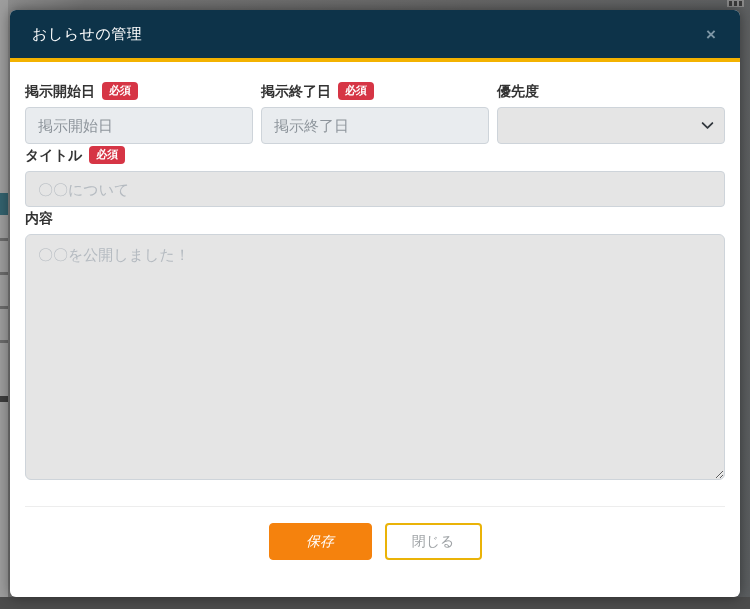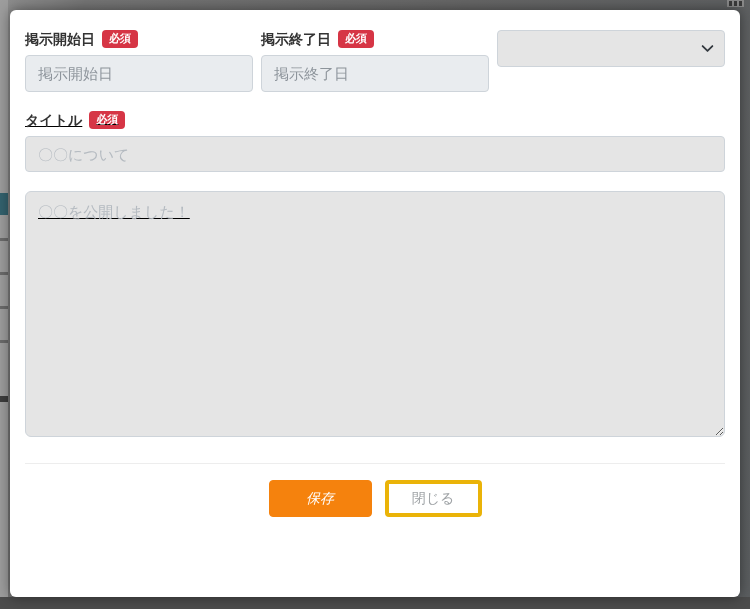--- a/index.html
+++ b/index.html
@@ -79,21 +79,21 @@
   .select-wrap { position: relative; }
   .select-input {
     height: 37px; padding: 0 30px 0 12px;
     appearance: none; -webkit-appearance: none; -moz-appearance: none;
   }
   .select-chevron {
     position: absolute; right: 11px; top: 12px; width: 13px; height: 13px;
     pointer-events: none;
   }
 
-  .field-group { margin-top: 19px; text-decoration: underline; }
+  .field-group { margin-top: 2px; }
   .text-area {
     height: 246px; padding: 9px 12px; resize: vertical; display: block;
     line-height: 1.5;
     border-radius: 6px;
   }
 
   .modal-footer {
     margin-top: 26px;
     border-top: 1px solid #ededed;
     padding: 16px 0 17px;
@@ -102,21 +102,21 @@
   .btn {
     height: 37px; border-radius: 4px; font-size: 14px; cursor: pointer;
     font-family: "Liberation Sans", "DejaVu Sans", sans-serif;
   }
   .btn-save {
     min-width: 103px; background: #f5820d; color: #ffffff;
     border: 1px solid #f5820d; font-weight: 400; font-style: italic;
   }
   .btn-close {
     min-width: 97px; background: #ffffff; color: #9fa3a6;
-    border: 4px solid #eab308;
+    border: 2px solid #eab308;
   }
 </style>
 </head>
 <body>
 
 <div class="backdrop-left-strip"></div>
 <div class="remnant teal" style="left:0; top:193px; width:8px; height:22px;"></div>
 <div class="remnant" style="left:0; top:238px; width:8px; height:3px;"></div>
 <div class="remnant" style="left:0; top:272px; width:8px; height:3px;"></div>
 <div class="remnant" style="left:0; top:306px; width:8px; height:3px;"></div>
@@ -124,20 +124,24 @@
 <div class="remnant dark" style="left:0; top:396px; width:8px; height:6px;"></div>
 <div class="backdrop-bottom-strip"></div>
 <div class="bg-grid-icon">
     <span></span>
     <span></span>
     <span></span>
   </div>
 
 <div class="modal">
 
+  <div class="modal-header">
+    <span class="modal-title">おしらせの管理</span>
+    <button class="modal-close">×</button>
+  </div>
 
   <div class="modal-body">
 
     <div class="row-3col">
       <div>
         <div class="field-label">
           <span>掲示開始日</span>
           <span class="required-badge">必須</span>
         </div>
         <input class="text-input disabled-style" type="text" placeholder="掲示開始日" style="">
@@ -145,40 +149,46 @@
 
       <div>
         <div class="field-label">
           <span>掲示終了日</span>
           <span class="required-badge">必須</span>
         </div>
         <input class="text-input disabled-style" type="text" placeholder="掲示終了日" style="">
       </div>
 
       <div>
+        <div class="field-label">
+          <span>優先度</span>
+        </div>
         <div class="select-wrap">
           <select class="select-input">
             <option></option>
           </select>
           <svg class="select-chevron" viewBox="0 0 16 16">
             <path d="M2 5 L8 11 L14 5" fill="none" stroke="#343a40" stroke-width="2.2" stroke-linecap="round" stroke-linejoin="round"></path>
           </svg>
         </div>
       </div>
     </div>
 
     <div class="field-group">
       <div class="field-label">
         <span>タイトル</span>
         <span class="required-badge">必須</span>
       </div>
       <input class="text-input" type="text" style="height: 36px;" placeholder="〇〇について">
     </div>
 
     <div class="field-group">
+      <div class="field-label">
+        <span>内容</span>
+      </div>
       <textarea class="text-area" placeholder="〇〇を公開しました！" style=""></textarea>
     </div>
 
     <div class="modal-footer">
       <button class="btn btn-save">保存</button>
       <button class="btn btn-close">閉じる</button>
     </div>
 
   </div>
 </div>

